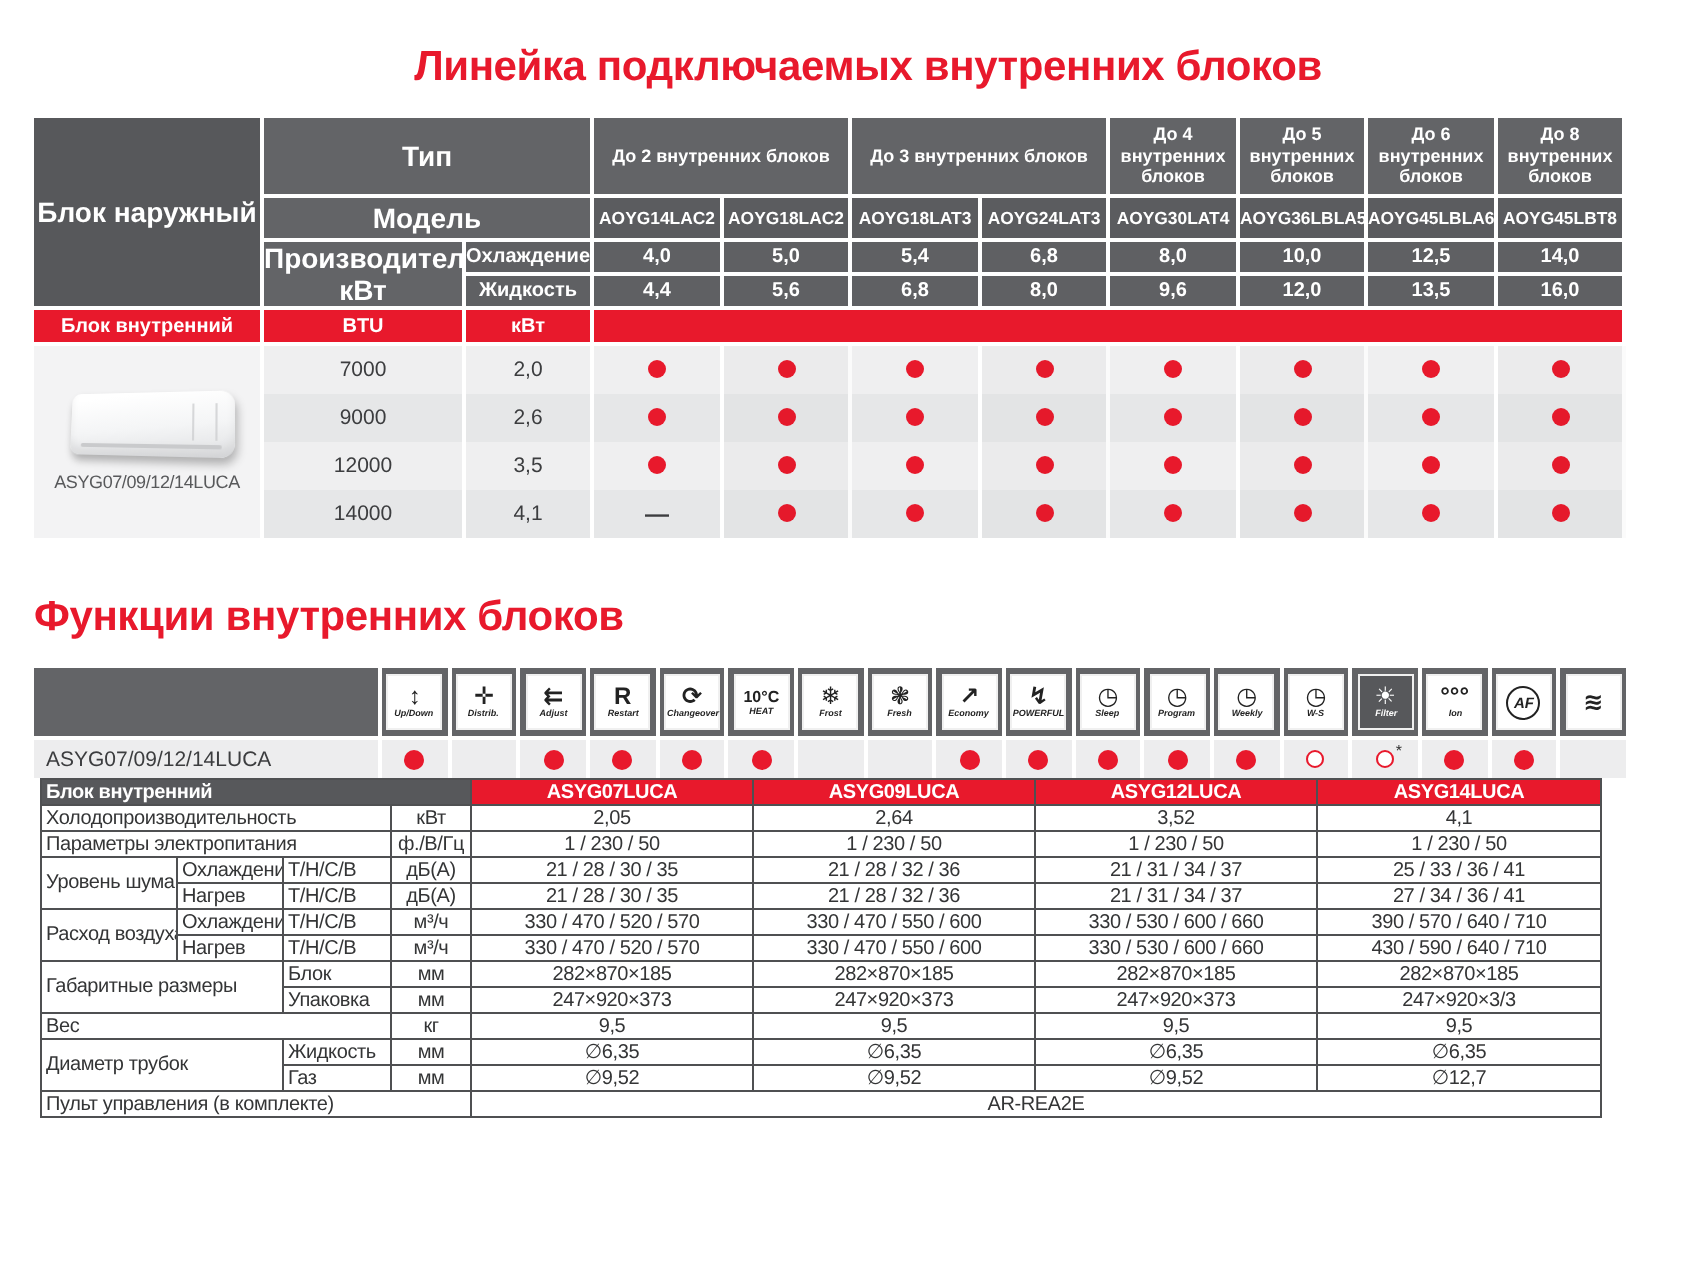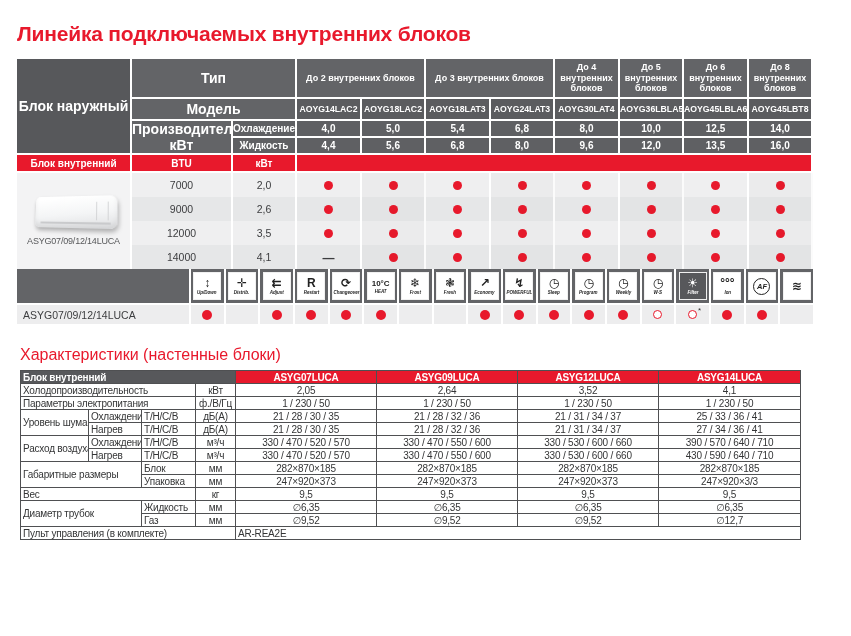--- a/index.html
+++ b/index.html
@@ -1,18 +1,18 @@
 <!DOCTYPE html>
 <html><head>
 <meta charset="utf-8">
 <style>
   html,body{margin:0;padding:0;background:#fff;}
   body{width:851px;height:636px;overflow:hidden;font-family:"Liberation Sans","DejaVu Sans",sans-serif;-webkit-font-smoothing:antialiased;}
   .page{padding:22px 0 0 17px;}
-  .title1{color:#e8192c;font-size:21px;font-weight:bold;letter-spacing:-0.2px;margin:0 0 13px 0;}
+  .title1{color:#e8192c;font-size:21px;font-weight:bold;letter-spacing:-0.2px;margin:0 0 13px 0;text-align:center;}
   .title2{color:#e8192c;font-size:21px;font-weight:bold;letter-spacing:-0.2px;margin:28px 0 13px 0;}
   .title3{color:#e8192c;font-size:16px;font-weight:normal;margin:22px 0 6px 3px;}
 
   
   table.t1{border-collapse:separate;border-spacing:0;width:796px;table-layout:fixed;}
   table.t1 td{padding:0;overflow:hidden;}
   .hcell{background:#636467;color:#fff;font-weight:bold;text-align:center;vertical-align:middle;
          border-right:2px solid #fff;border-bottom:2px solid #fff;font-size:14px;line-height:1.15;}
   .hcell.dk{background:#57585b;}
   .hcell.grp{font-size:9px;margin-left:38px;}
@@ -63,21 +63,21 @@
   
   table.t3{border-collapse:collapse;width:780px;margin-left:3px;table-layout:fixed;color:#343536;}
   table.t3 td{border:1px solid #4f5052;padding:0 2px;height:12px;font-size:10px;letter-spacing:-0.2px;overflow:hidden;white-space:nowrap;}
   .sphead td{border:2px solid #fff;height:16px;}
   td.sh-left{background:#57585b;color:#fff;font-weight:bold;font-size:10.5px;padding-left:5px;}
   td.sh-model{background:#e8192c;color:#fff;font-weight:bold;text-align:center;font-size:10.5px;margin-top:37px;}
   td.slab{text-align:left;padding-left:4px;}
   td.ssub{text-align:left;padding-left:4px;}
   td.sunit{text-align:center;}
   td.sval{text-align:center;}
-  td.smerge{text-align:left;}
+  td.smerge{text-align:center;}
 </style>
 </head>
 <body>
 
 <div class="page">
 
   <h1 class="title1">Линейка подключаемых внутренних блоков</h1>
 
   <table class="t1">
     <colgroup>
@@ -194,20 +194,21 @@
           <td class="dotcell"><span class="dot"></span></td>
           <td class="dotcell shade"><span class="dot"></span></td>
           <td class="dotcell"><span class="dot"></span></td>
           <td class="dotcell shade"><span class="dot"></span></td>
           <td class="dotcell"><span class="dot"></span></td>
           <td class="dotcell shade"><span class="dot"></span></td>
         </tr>
     </tbody>
   </table>
 
+  <h1 class="title2">Функции внутренних блоков</h1>
 
   <div class="fnbar" id="fn-icons">
     <div class="fn-hcell fn-hlabel"></div>
   <div class="fn-hcell">
         <div class="icon-box">
           <div class="glyph">↕</div>
           <div class="ilabel">Up/Down</div>
         </div>
       </div>
       <div class="fn-hcell">
@@ -355,21 +356,20 @@
       </div>
       <div class="fn-scell">
         <span class="dot"></span>
       </div>
       <div class="fn-scell">
         <span class="dot"></span>
       </div>
       <div class="fn-scell"></div>
     </div>
 
-  <h2 class="title3">Характеристики (настенные блоки)</h2>
 
   <table class="t3">
     <colgroup>
       <col style="width:68px">
         <col style="width:53px">
         <col style="width:54px">
         <col style="width:40px">
       <col style="width:141px">
         <col style="width:141px">
         <col style="width:141px">

